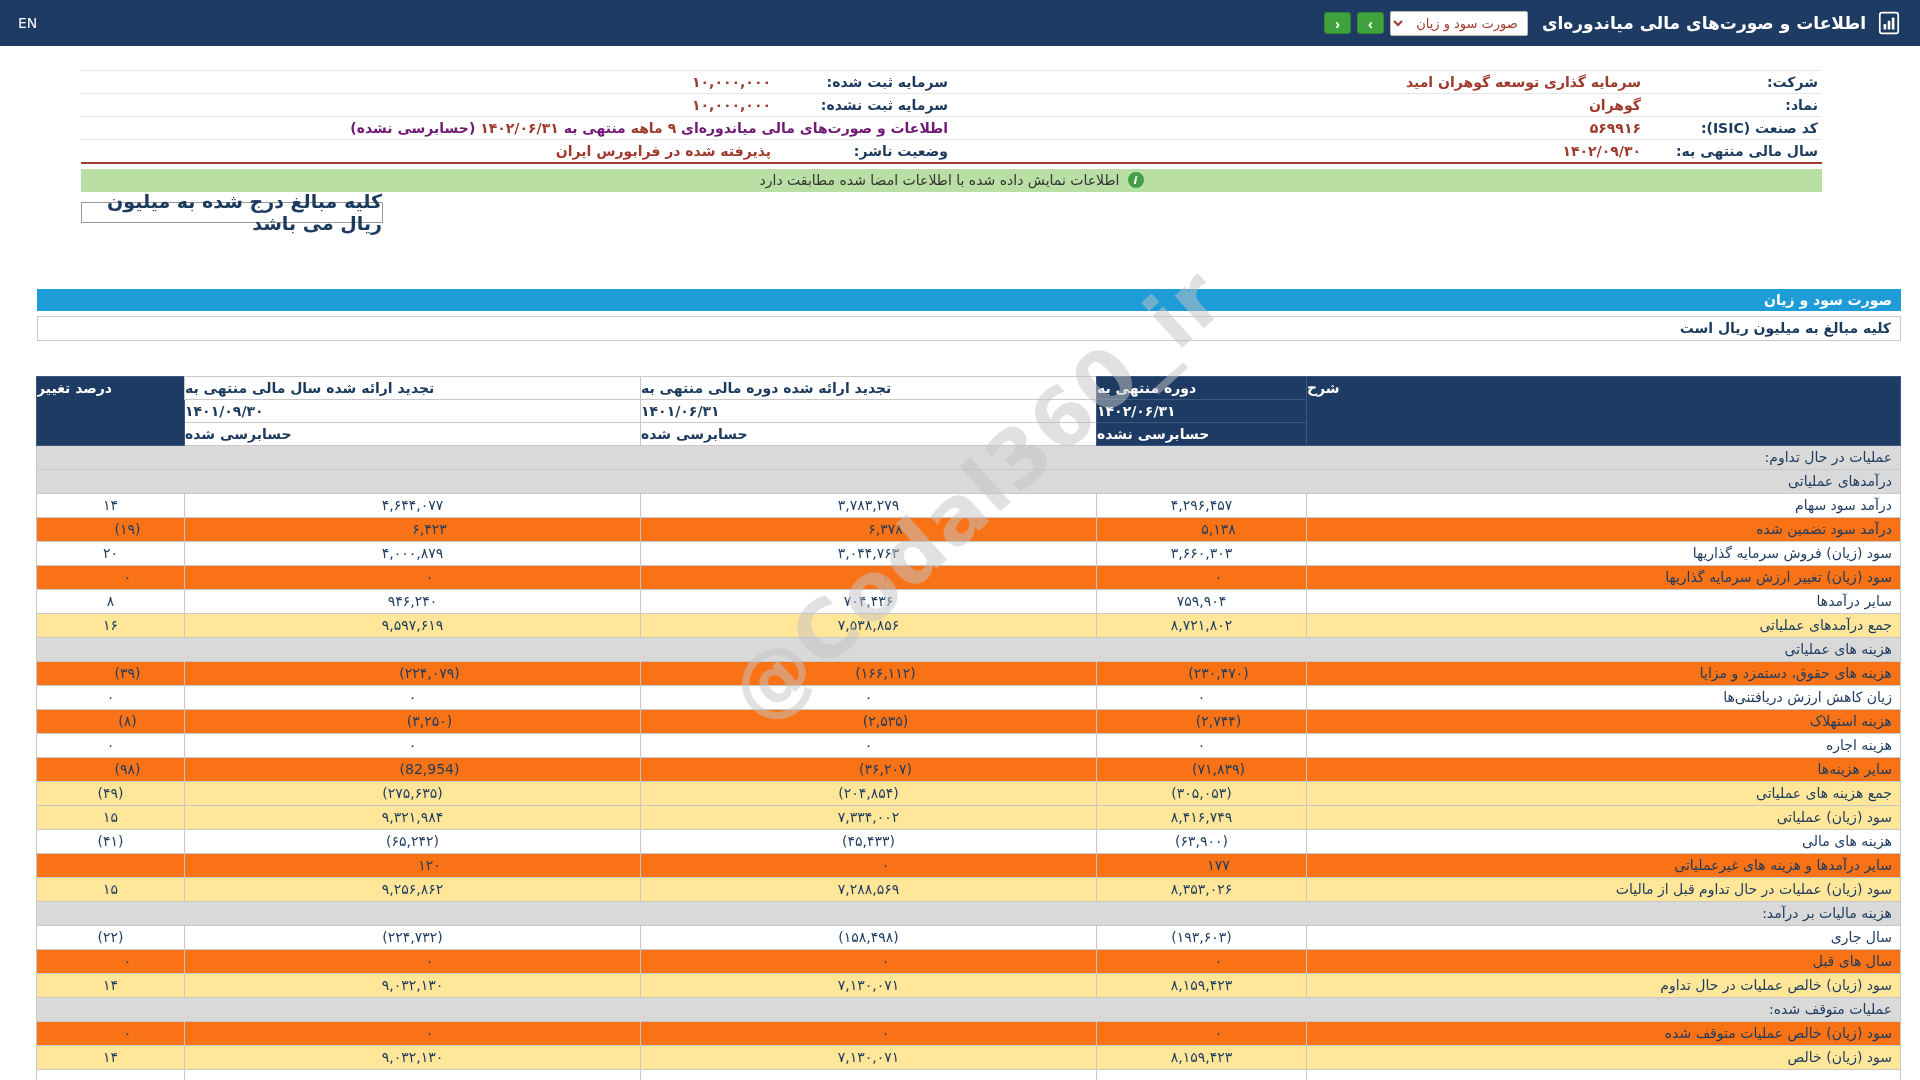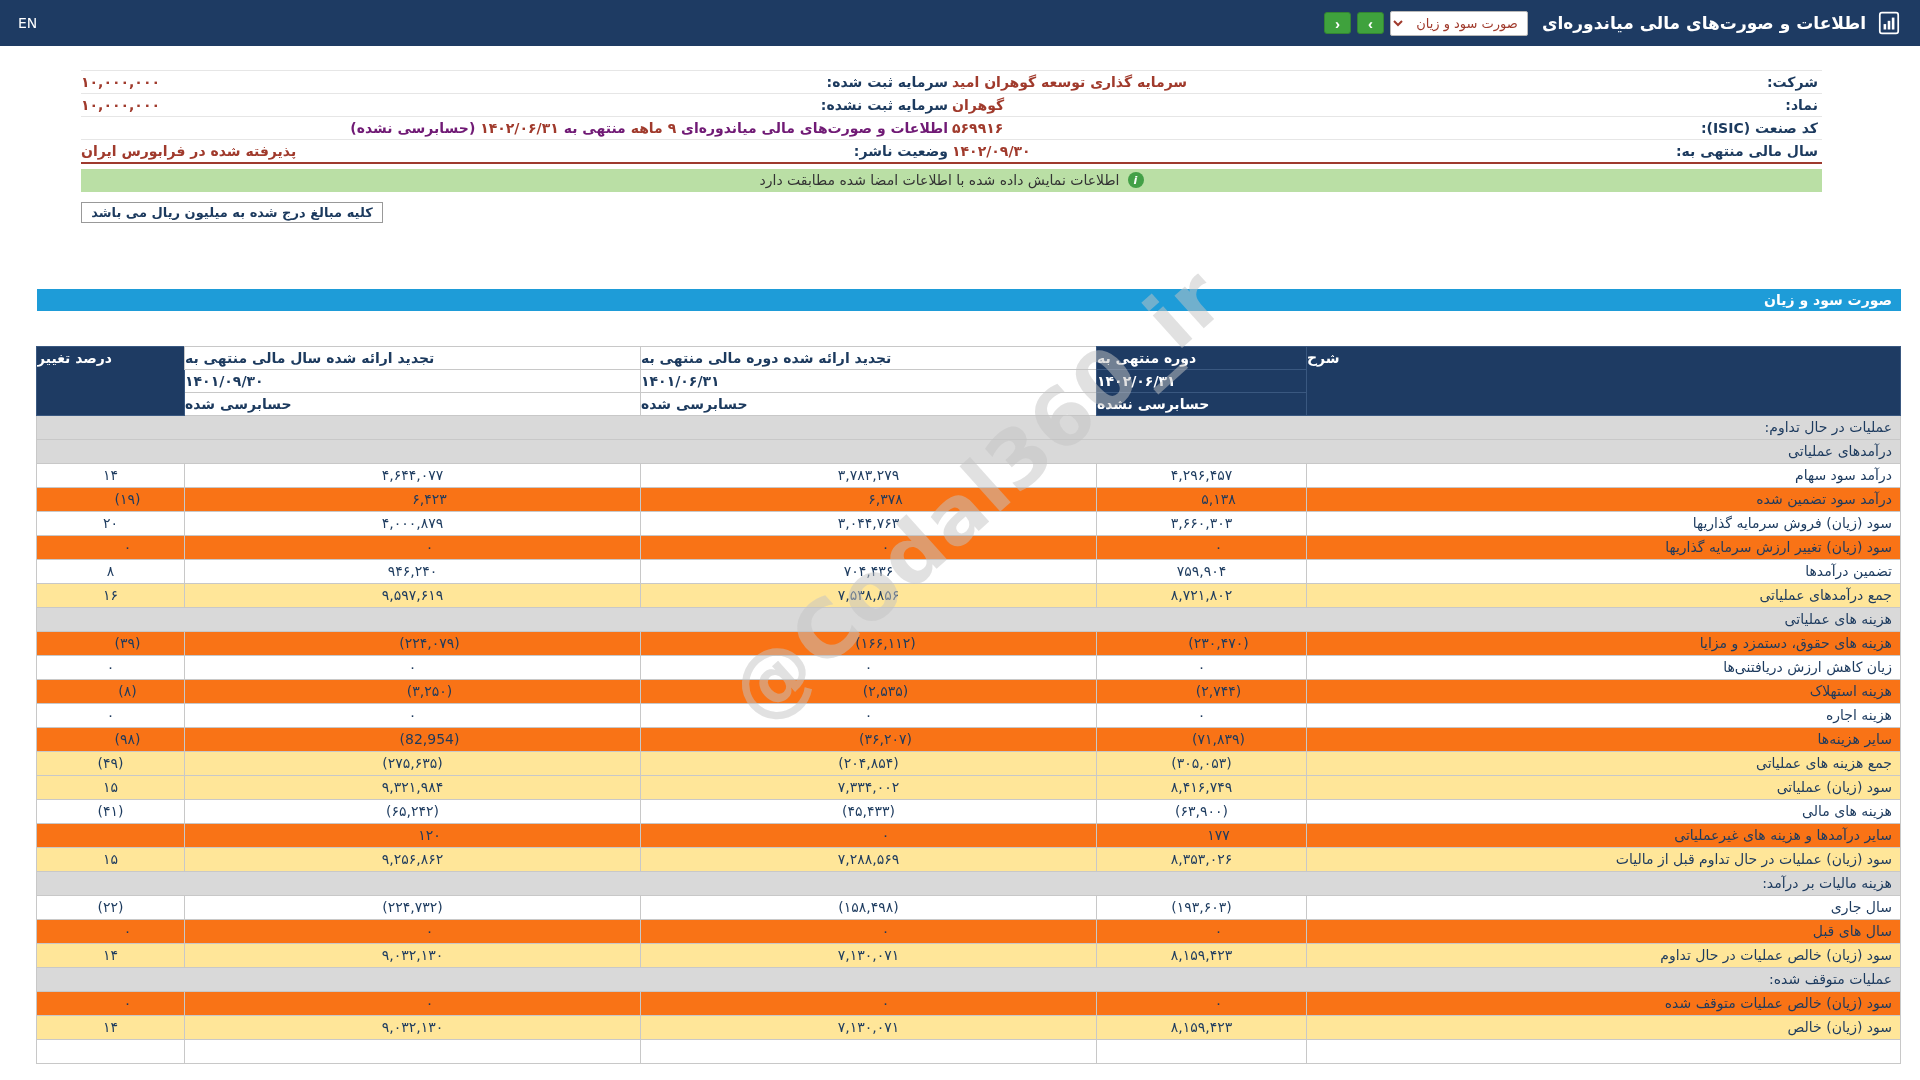--- a/index.html
+++ b/index.html
@@ -20,34 +20,34 @@
   .spacer { flex:1; }
   .en-link { color:#fff; font-size:14px; text-decoration:none; }
 
   
   .info-wrap { margin:24px 98px 0 81px; }
   .info-table { width:100%; border-collapse:collapse; table-layout:fixed;
     border-top:1px solid #E6E6E6; border-bottom:2px solid #9E3A2F; }
   .info-table td { height:23px; border-bottom:1px solid #E6E6E6; font-size:14px;
     font-weight:bold; vertical-align:middle; white-space:nowrap; overflow:hidden; }
   .info-table .lbl { color:#1C3A5E; text-align:right; padding-right:4px; }
-  .info-table .val { color:#A03A2C; text-align:left; padding-right:6px; }
+  .info-table .val { color:#A03A2C; text-align:right; padding-right:6px; }
   .t-navy { color:#701a75; } .t-red { color:#A03A2C; }
 
   .notice { margin:5px 98px 0 81px; height:23px; background:#BADFA5;
     display:flex; align-items:center; justify-content:center; gap:8px;
     color:#333; font-size:14px; }
   .info-icon { width:16px; height:16px; border-radius:50%; background:#43A047;
     color:#fff; font-size:11px; font-weight:bold; font-style:italic;
     display:flex; align-items:center; justify-content:center; flex:0 0 16px; }
 
   .amounts-wrap { margin:10px 98px 0 81px; }
   .amounts-note { width:302px; height:21px; margin-left:0; margin-right:auto;
     border:1px solid #999; background:#fff; display:flex; align-items:center;
-    justify-content:center; color:#1C3A5E; font-weight:bold; font-size:13px; }
+    justify-content:center; color:#1C3A5E; font-weight:bold; font-size:19px; }
 
   
   .main { margin:66px 19px 0 37px; position:relative; }
   .stmt-title-bar { height:22px; background:#1E9CD8; color:#fff;
     font-weight:bold; font-size:14px; display:flex; align-items:center;
     padding:0 9px; }
   .unit-row { margin-top:5px; height:25px; border:1px solid #C8C8C8;
     display:flex; align-items:center; padding:0 9px; color:#1C3A5E;
     font-weight:bold; font-size:14px; background:#fff; }
 
@@ -146,20 +146,21 @@
   <span class="info-icon">i</span>
   <span>اطلاعات نمایش داده شده با اطلاعات امضا شده مطابقت دارد</span>
 </div>
 
 <div class="amounts-wrap">
   <div class="amounts-note">کلیه مبالغ درج شده به میلیون ریال می باشد</div>
 </div>
 
 <div class="main">
   <div class="stmt-title-bar">صورت سود و زیان</div>
+  <div class="unit-row">کلیه مبالغ به میلیون ریال است</div>
 
   <table class="stmt-table">
     <colgroup>
       <col style="width:594px">
         <col style="width:210px">
         <col style="width:456px">
         <col style="width:456px">
         <col style="width:148px">
     </colgroup>
     <thead>
@@ -210,21 +211,21 @@
           <td class="c-val">۲۰</td>
         </tr>
         <tr class="r-alt">
           <td class="c-desc">سود (زیان) تغییر ارزش سرمایه گذاریها</td>
           <td class="c-val">۰</td>
           <td class="c-val">۰</td>
           <td class="c-val">۰</td>
           <td class="c-val">۰</td>
         </tr>
         <tr class="r-plain">
-          <td class="c-desc">تضمین درآمدها</td>
+          <td class="c-desc">سایر درآمدها</td>
           <td class="c-val">۷۵۹,۹۰۴</td>
           <td class="c-val">۷۰۴,۴۳۶</td>
           <td class="c-val">۹۴۶,۲۴۰</td>
           <td class="c-val">۸</td>
         </tr>
         <tr class="r-total">
           <td class="c-desc">جمع درآمدهای عملیاتی</td>
           <td class="c-val">۸,۷۲۱,۸۰۲</td>
           <td class="c-val">۷,۵۳۸,۸۵۶</td>
           <td class="c-val">۹,۵۹۷,۶۱۹</td>

